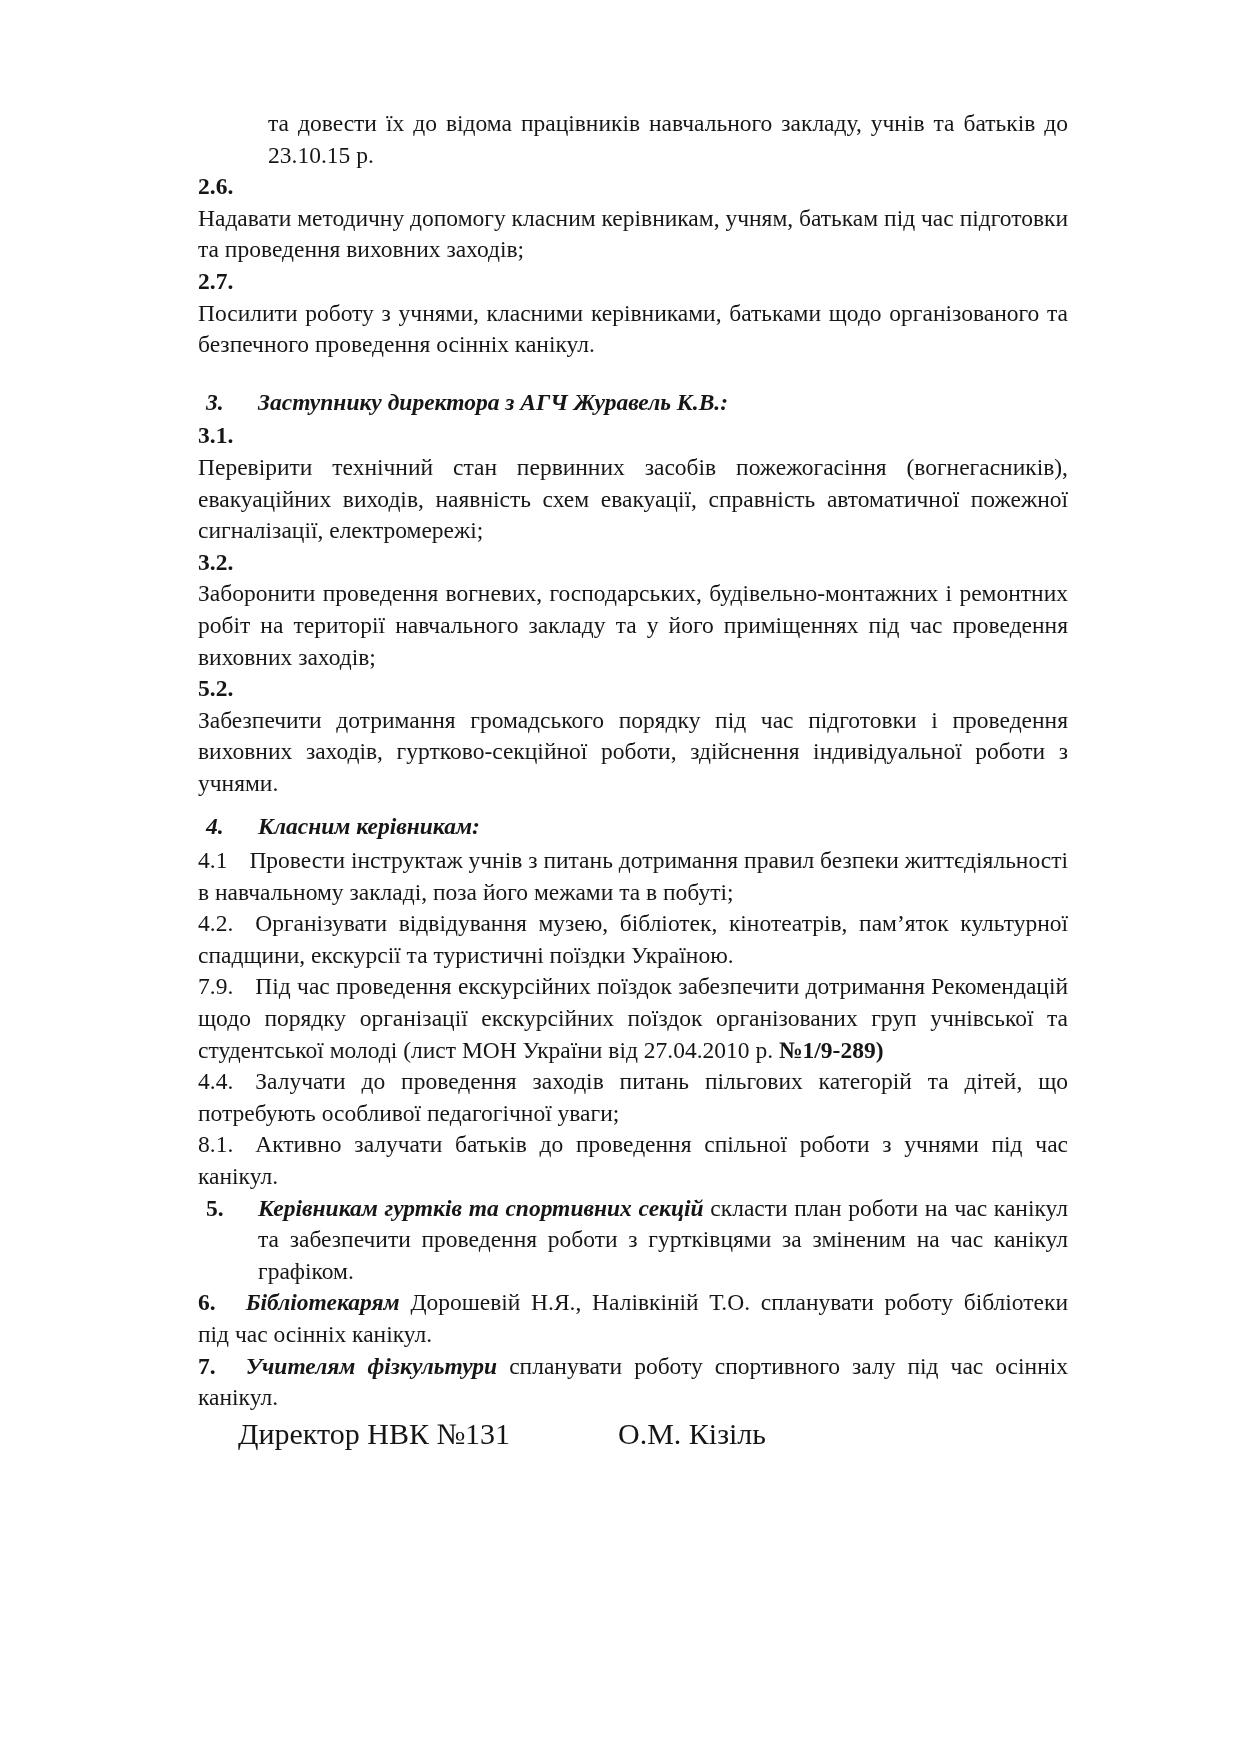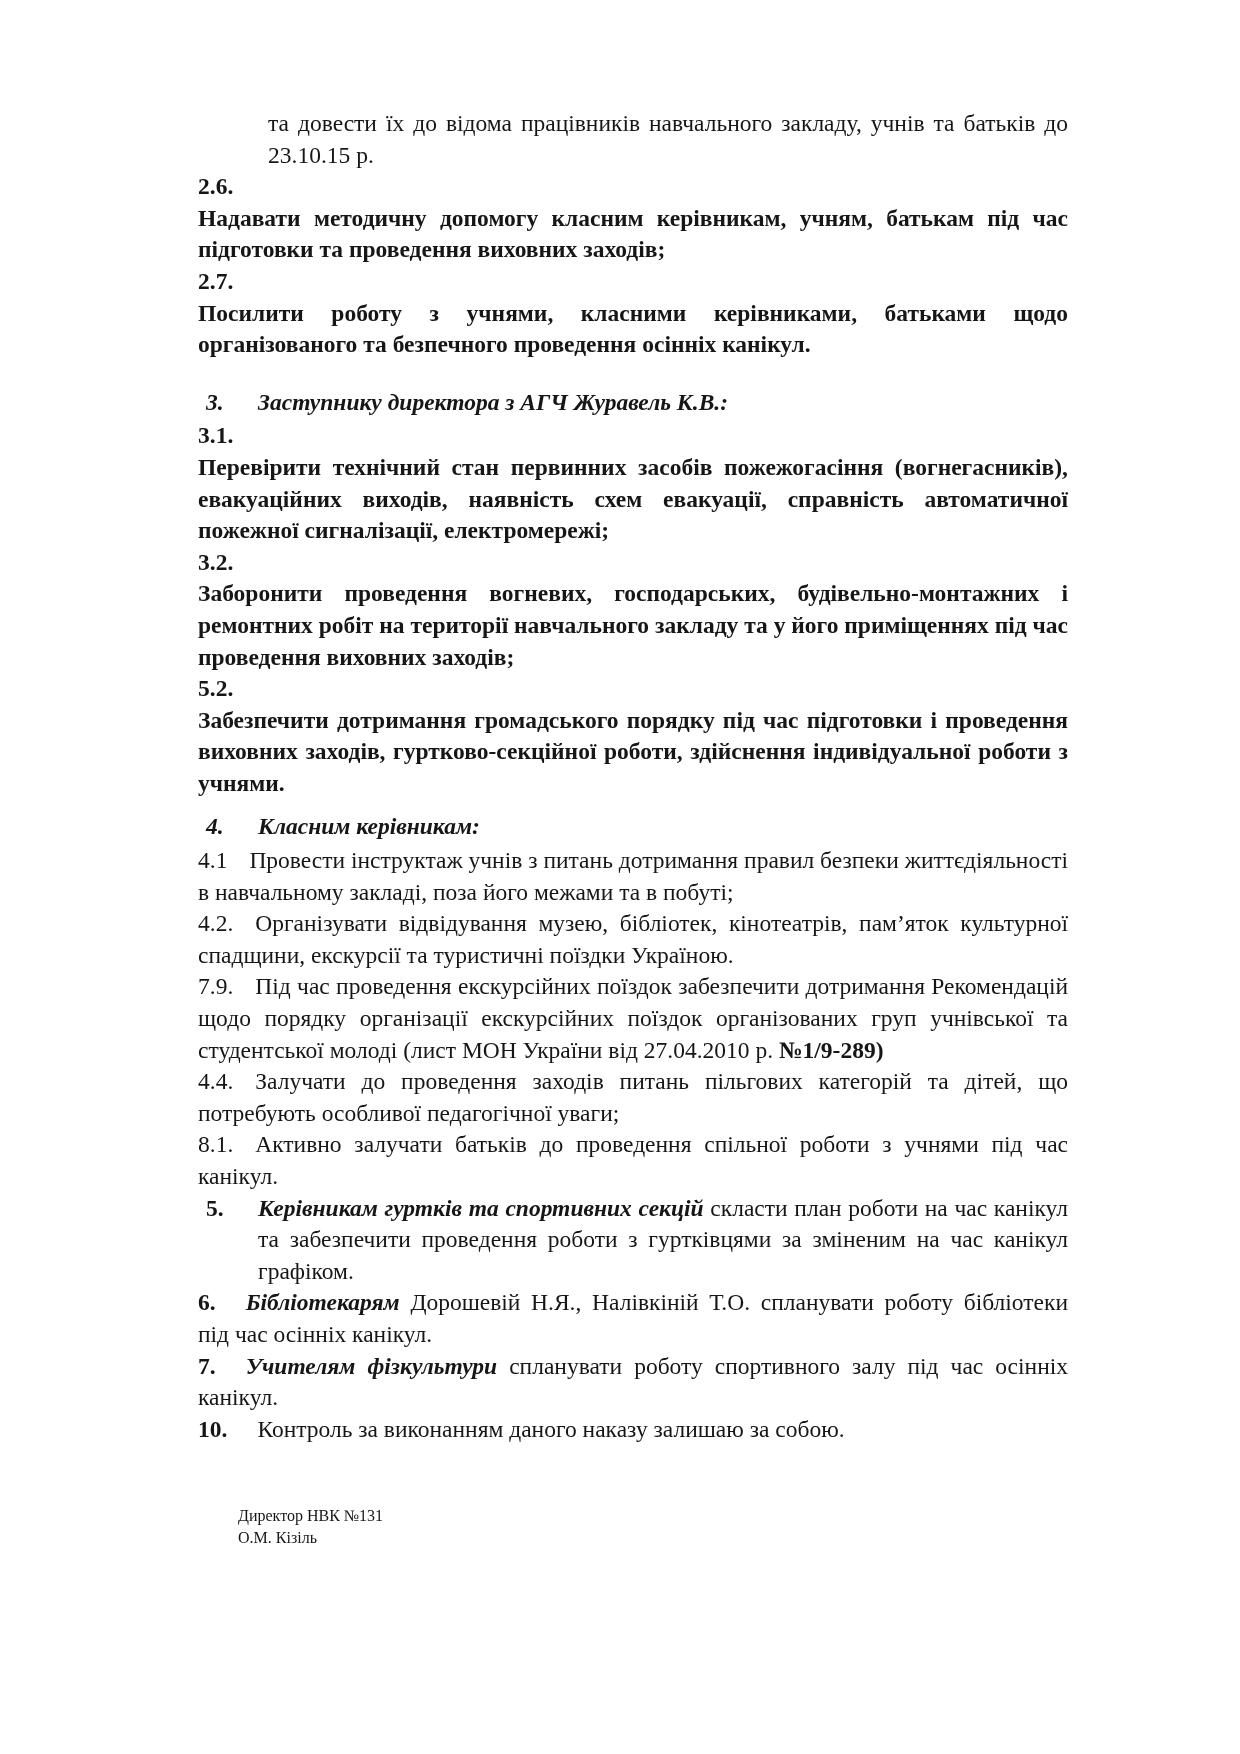--- a/index.html
+++ b/index.html
@@ -51,21 +51,20 @@
     flex: 0 0 auto;
     width: 60px;
     font-weight: bold;
     text-align: left;
     padding-left: 0;
     box-sizing: border-box;
   }
   .num-item .txt {
     flex: 1 1 auto;
     text-align: justify;
-    font-weight: bold;
   }
   
   .sec-head {
     display: flex;
     align-items: flex-start;
     margin-left: -60px;
     font-weight: bold;
     font-style: italic;
     margin-top: 26px;
     margin-bottom: 2px;
@@ -121,25 +120,23 @@
     text-align: justify;
   }
   .wide .n {
     font-weight: bold;
   }
   .wide .sp {
     display: inline-block;
     width: 30px;
   }
   .signature {
-    margin-top: 60px;
     margin-left: -20px;
     display: flex;
-    font-size: 16px;
-    flex-direction: column;
+    font-size: 30px;
   }
   .signature .who {
     width: 380px;
   }
   .signature .name {
     flex: 0 0 auto;
   }
 </style>
 </head>
 <body>
@@ -212,23 +209,20 @@
     <p class="wide">
       <span class="n">6.</span><span class="sp"></span><span class="bi">Бібліотекарям</span><span> Дорошевій Н.Я., Налівкіній Т.О. спланувати роботу бібліотеки під час осінніх канікул.</span>
     </p>
 
     <p class="wide">
       <span class="n">7.</span><span class="sp"></span><span class="bi">Учителям фізкультури</span><span> спланувати роботу спортивного залу під час осінніх канікул.</span>
     </p>
 
 
 
-    <p class="wide">
-      <span class="n">10.</span><span class="sp"></span><span>Контроль за виконанням даного наказу залишаю за собою.</span>
-    </p>
 
     <div class="signature">
       <span class="who">Директор НВК №131</span>
       <span class="name">О.М. Кізіль</span>
     </div>
 
   </div>
 </div>
 
 </body></html>

